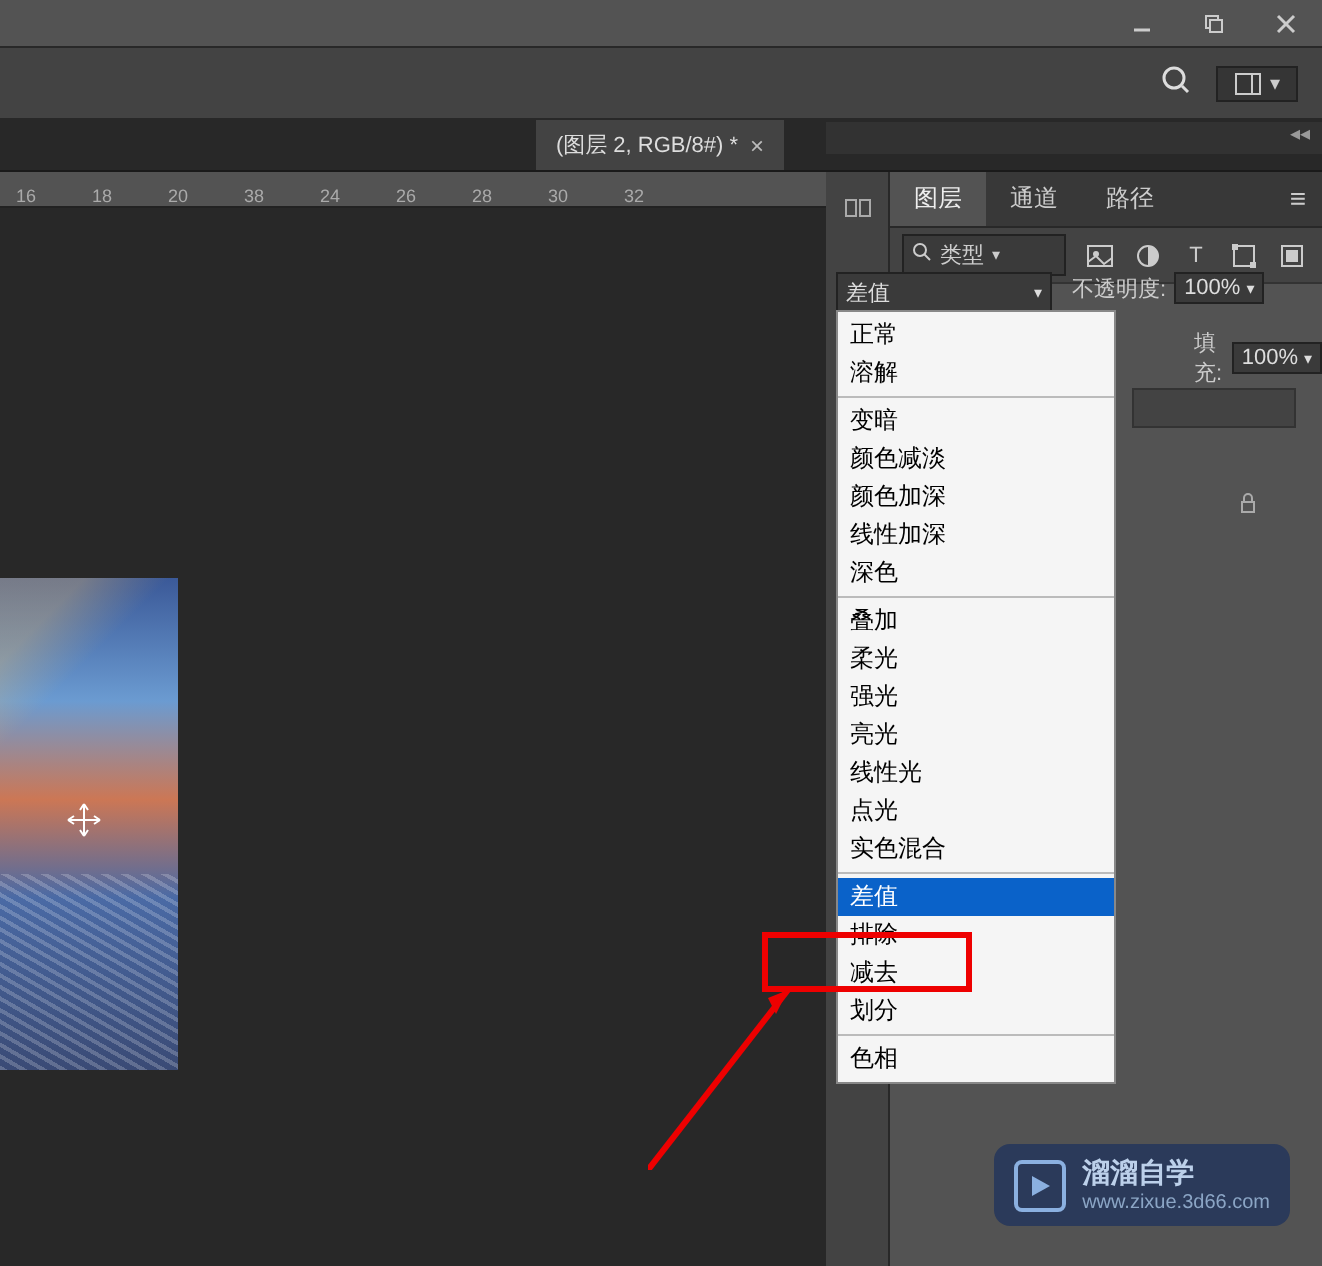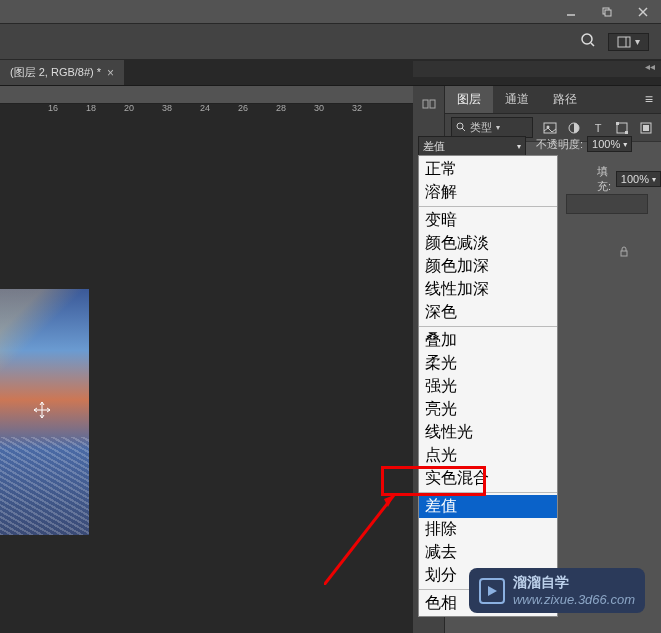--- a/index.html
+++ b/index.html
@@ -7,32 +7,32 @@
     
     .titlebar { height: 24px; background: #535353; display: flex; justify-content: flex-end; align-items: center; border-bottom: 1px solid #282828; }
     .win-controls { display: flex; gap: 0; }
     .win-btn { width: 36px; height: 24px; display: flex; align-items: center; justify-content: center; color: #ccc; font-size: 12px; }
     .win-btn svg { width: 12px; height: 12px; }
     
     .searchbar { height: 36px; background: #434343; display: flex; justify-content: flex-end; align-items: center; padding: 0 12px; gap: 12px; border-bottom: 1px solid #282828; }
     .search-icon { color: #ddd; font-size: 14px; }
     .view-btn { background: #353535; border: 1px solid #222; padding: 2px 8px; color: #ccc; display: flex; align-items: center; gap: 4px; font-size: 10px; }
     
-    .tab-bar { height: 26px; background: #282828; display: flex; border-bottom: 1px solid #1a1a1a; }
+    .tab-bar { height: 26px; background: #282828; display: flex; border-bottom: 1px solid #1a1a1a; justify-content: center; }
     .doc-tab { background: #434343; color: #ddd; font-size: 11px; padding: 4px 10px; display: flex; align-items: center; gap: 6px; border-right: 1px solid #282828; }
     .doc-tab .close { font-size: 12px; color: #bbb; }
     
     .panel-tabs-strip { position: absolute; top: 61px; right: 0; width: 248px; height: 16px; background: #323232; display: flex; justify-content: flex-end; padding-right: 6px; }
     .strip-arrow { color: #999; font-size: 10px; }
     
     .main { display: flex; height: calc(100% - 86px); }
     
     .canvas-area { flex: 1; background: #282828; position: relative; overflow: hidden; }
     .ruler-h { height: 18px; background: #535353; display: flex; font-size: 9px; color: #aaa; border-bottom: 1px solid #222; position: relative; }
-    .ruler-h span { position: absolute; top: 17px; margin-left: 40px; }
+    .ruler-h span { position: absolute; top: 7px; }
     
     .canvas-content { position: relative; width: 100%; height: 100%; }
     .photo { position: absolute; left: 0; top: 185px; width: 89px; height: 246px; background: linear-gradient(180deg, #3b5998 0%, #6b9bd1 25%, #cc7755 45%, #4a6aa5 65%, #3a4a75 100%); overflow: hidden; }
     .photo::before { content: ''; position: absolute; top: 0; left: 0; right: 0; height: 50%; background: linear-gradient(135deg, rgba(255,200,100,0.3) 20%, transparent 40%); }
     .photo::after { content: ''; position: absolute; bottom: 0; left: 0; right: 0; height: 40%; background: repeating-linear-gradient(30deg, rgba(255,255,255,0.2) 0px, rgba(255,255,255,0.2) 2px, transparent 2px, transparent 5px); }
     .move-cursor { position: absolute; left: 32px; top: 296px; color: #fff; font-size: 16px; }
     
     .side-panels { width: 248px; background: #535353; display: flex; }
     .side-strip { width: 32px; background: #434343; border-right: 1px solid #282828; padding-top: 4px; display: flex; flex-direction: column; align-items: center; }
     .strip-icon { width: 24px; height: 24px; margin: 2px 0; display: flex; align-items: center; justify-content: center; color: #aaa; }
@@ -57,33 +57,33 @@
     .opacity-row .val .chev { font-size: 8px; }
     
     .fill-row { position: absolute; left: 597px; top: 164px; display: flex; align-items: center; gap: 4px; font-size: 11px; color: #ccc; }
     .fill-row .val { background: #3a3a3a; border: 1px solid #222; padding: 1px 4px; color: #ddd; display: flex; align-items: center; gap: 3px; }
     .fill-row .val .chev { font-size: 8px; }
     
     .layer-end { position: absolute; left: 566px; top: 194px; width: 82px; height: 20px; background: #434343; border: 1px solid #333; }
     
     .lock-indicator { position: absolute; left: 618px; top: 245px; font-size: 12px; color: #aaa; }
     
-    .blend-dropdown { position: absolute; left: 418px; top: 155px; width: 140px; background: #f5f5f5; border: 1px solid #888; font-size: 16px; color: #000; z-index: 10; max-height: 462px; overflow: visible; }
+    .blend-dropdown { position: absolute; left: 418px; top: 155px; width: 140px; background: #f5f5f5; border: 1px solid #888; font-size: 12px; color: #000; z-index: 10; max-height: 462px; overflow: visible; }
     .blend-group { border-bottom: 1px solid #bbb; padding: 2px 0; }
     .blend-group:last-child { border-bottom: none; }
     .blend-item { padding: 1px 6px; white-space: nowrap; }
     .blend-item.selected { background: #0a62c9; color: #fff; }
     
     .red-box1 { position: absolute; left: 381px; top: 466px; width: 105px; height: 30px; border: 3px solid #e00; z-index: 20; }
     .arrow-line { position: absolute; left: 324px; top: 485px; width: 100px; height: 100px; z-index: 18; }
     
     .watermark { position: absolute; right: 16px; bottom: 20px; background: #2b3a5a; border-radius: 8px; padding: 6px 10px; display: flex; align-items: center; gap: 8px; z-index: 30; }
     .wm-logo { width: 26px; height: 26px; border: 2px solid #8bb0e0; border-radius: 4px; display: flex; align-items: center; justify-content: center; color: #8bb0e0; }
     .wm-text { color: #bcd0ea; font-size: 14px; font-weight: bold; }
-    .wm-url { color: #8ba5c5; font-size: 13px; font-style: italic; }
+    .wm-url { color: #8ba5c5; font-size: 10px; }
   </style>
 </head>
 <body>
 
 <div class="titlebar">
   <div class="win-controls">
     <div class="win-btn">
         <svg viewBox="0 0 12 12">
           <line x1="2" y1="9" x2="10" y2="9" stroke="#ccc" stroke-width="1.5"></line>
         </svg>

